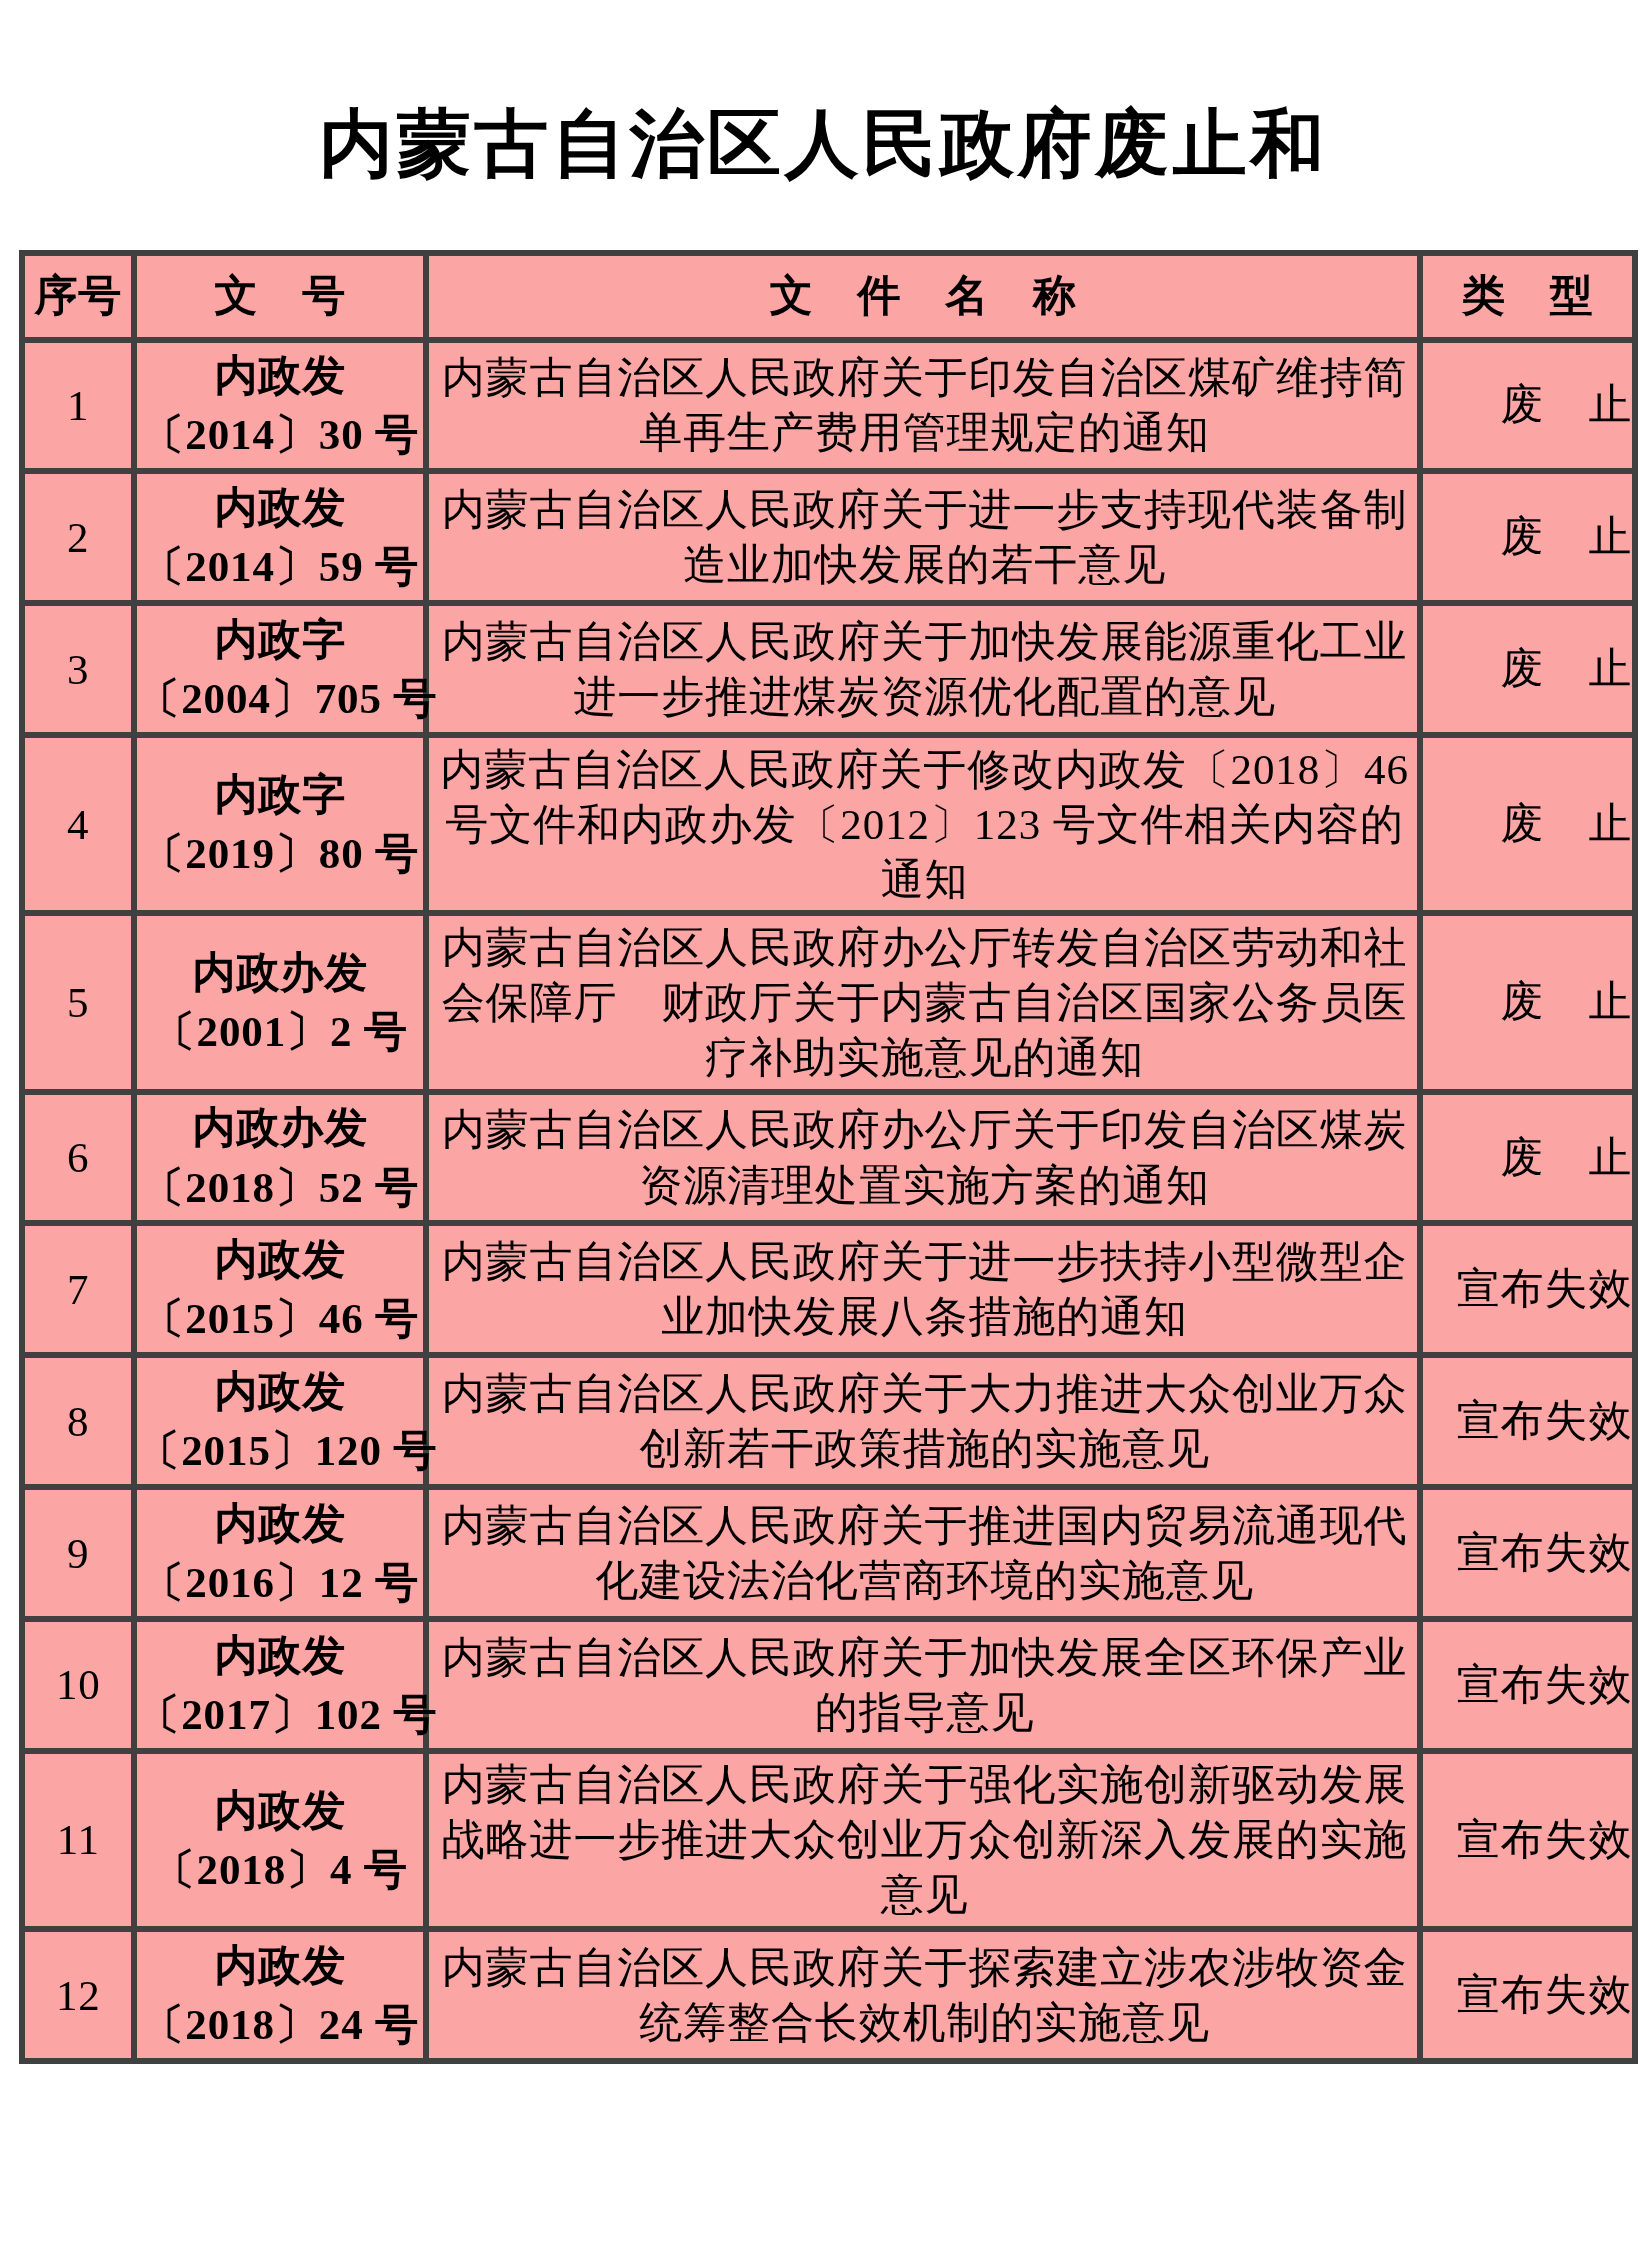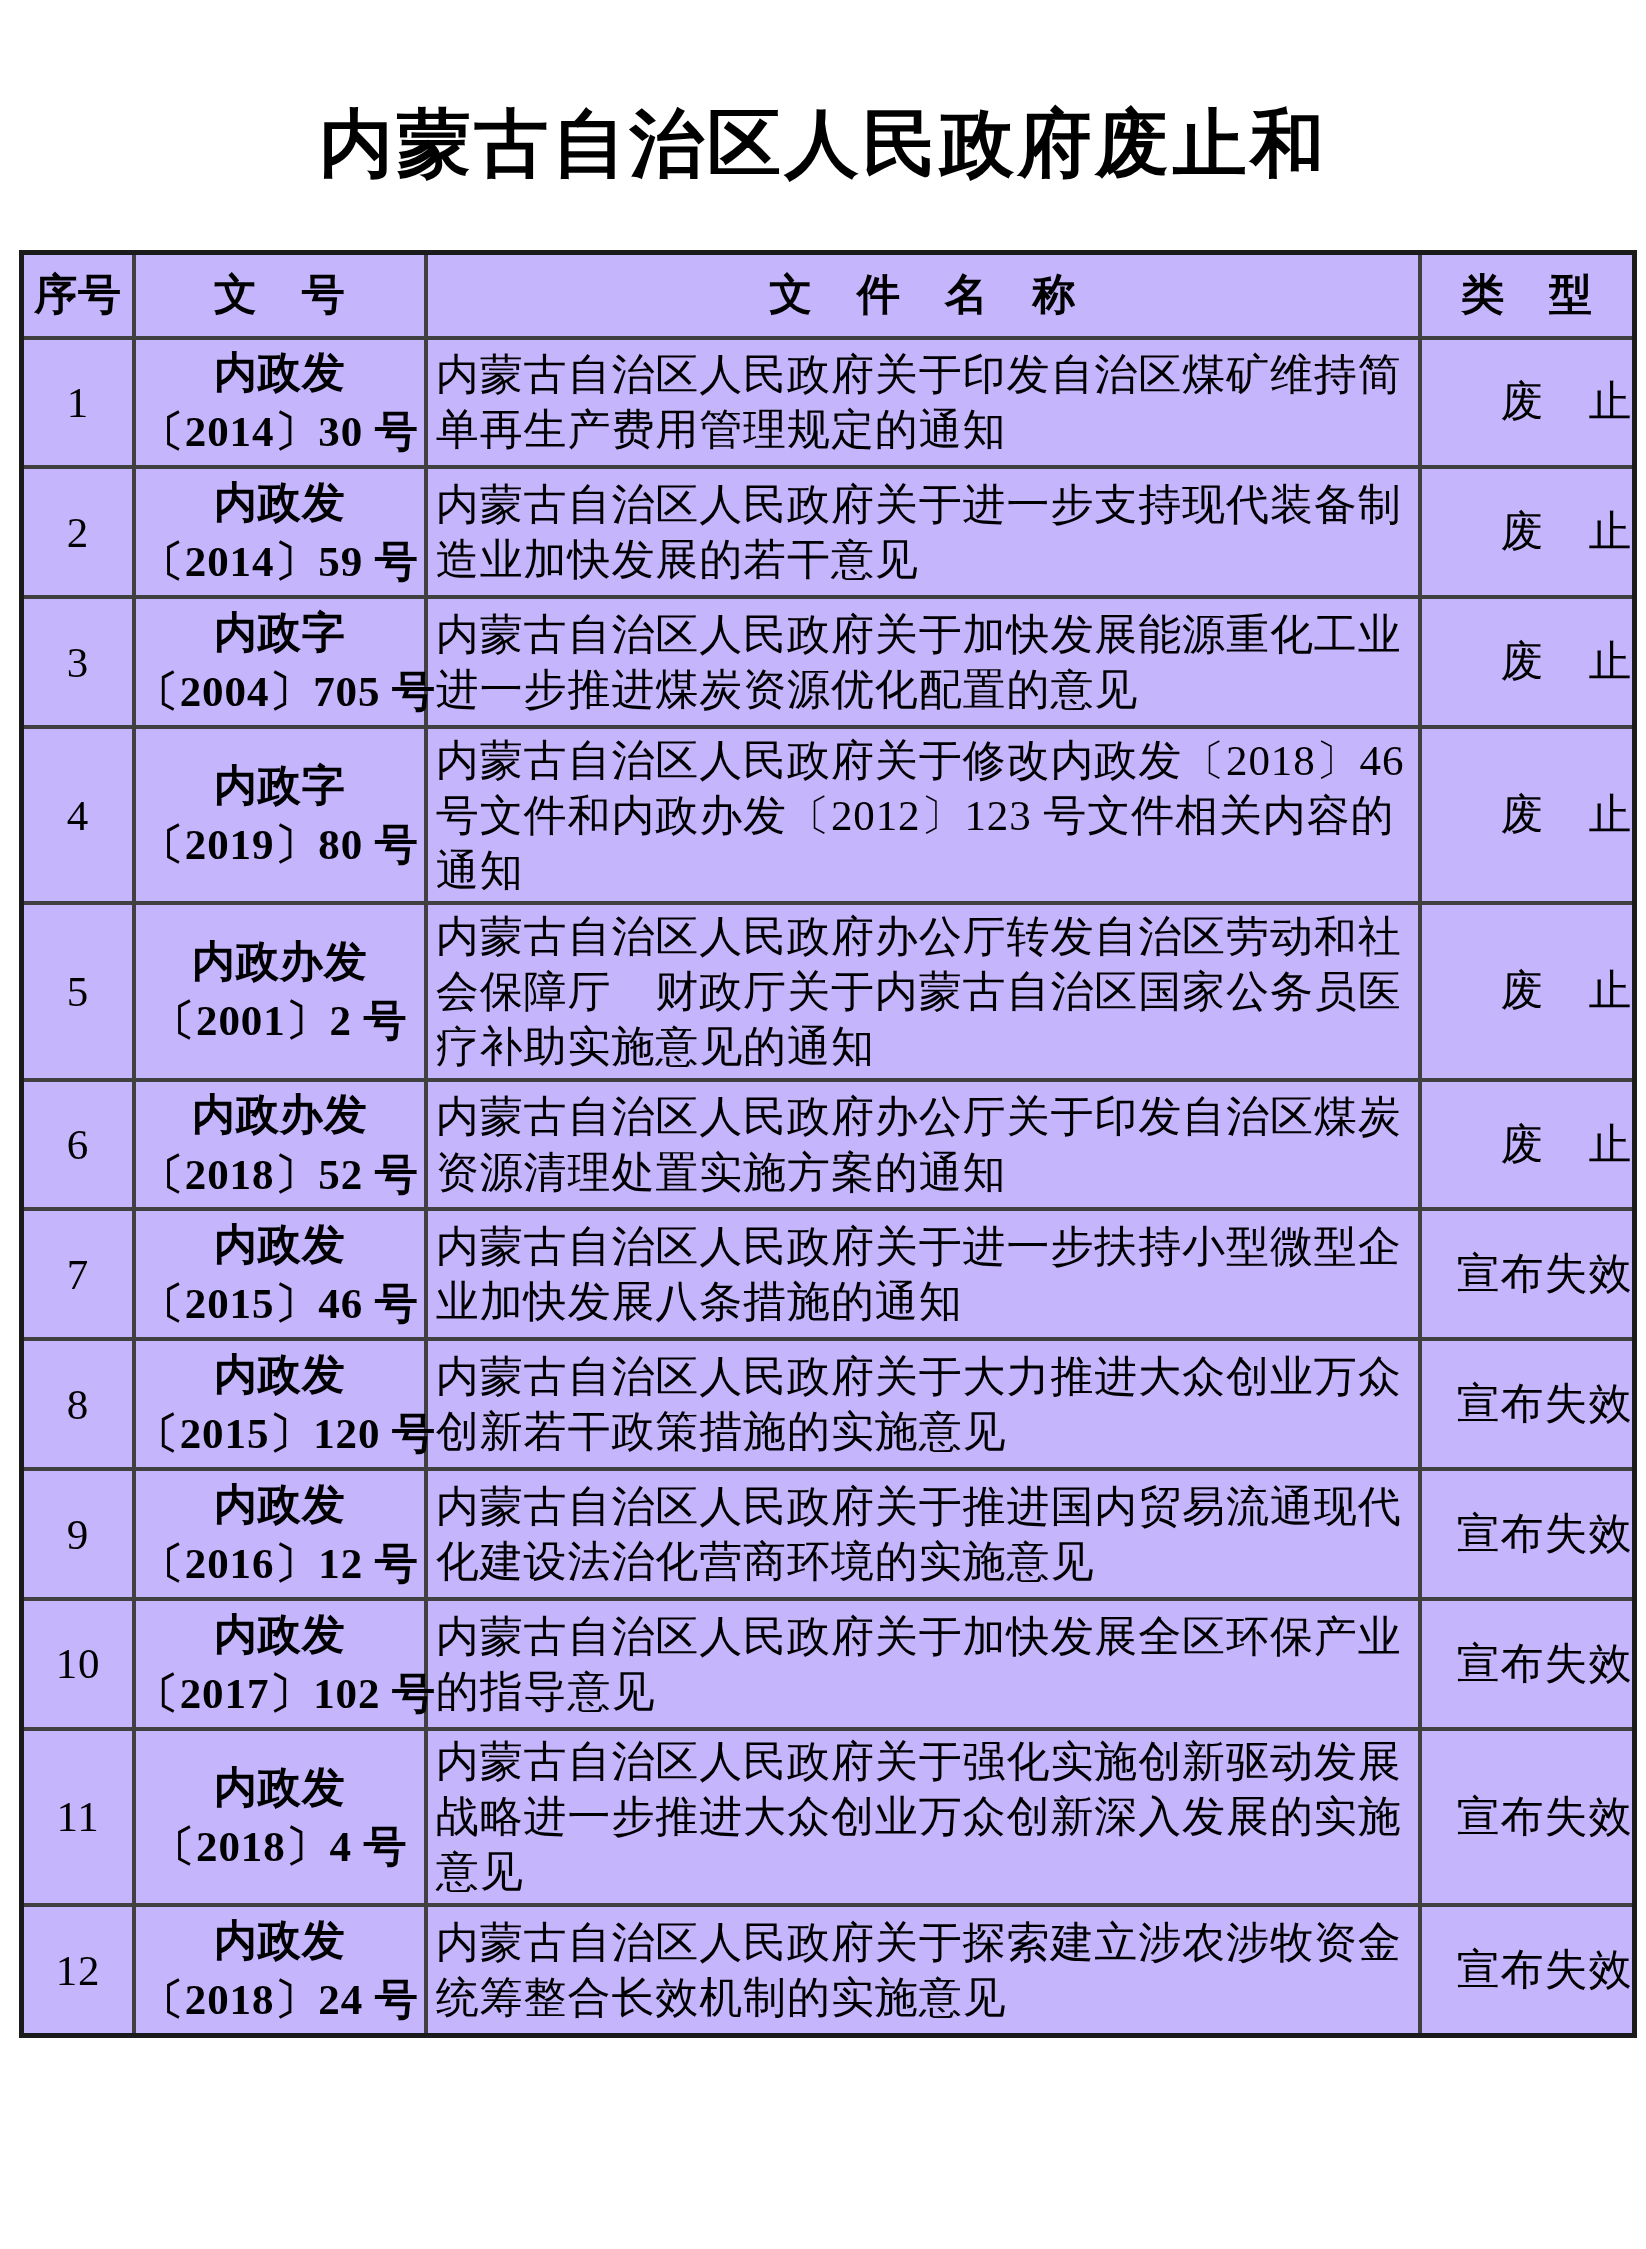--- a/index.html
+++ b/index.html
@@ -27,35 +27,35 @@
   }
   .doc-table {
     border-collapse: collapse;
     table-layout: fixed;
     margin-top: 22.5px;
     margin-left: 19.3px;
     width: 1614px;
     border: 5.8px solid #1b1b1b;
   }
   .doc-table th, .doc-table td {
-    border: 4px solid #404040;
+    border: 6px solid #404040;
     font-size: 43px;
     letter-spacing: 0.9px;
     vertical-align: middle;
-    background: #c4b5fd;
+    background: #fca5a5;
   }
   .doc-table th {
     font-weight: bold;
     height: 72px;
     text-align: center;
     padding: 4.5px 0;
   }
   .col-index  { width: 112px;  text-align: center; padding: 3.6px 0; }
   .col-docno  { width: 292px;  text-align: center; padding: 3.6px 0; line-height: 1.38; }
-  .col-name   { width: 994px; text-align: left;   padding: 3.6px 5.4px 3.6px 8px; line-height: 1.28; }
+  .col-name   { width: 994px; text-align: center;   padding: 3.6px 5.4px 3.6px 8px; line-height: 1.28; }
   .col-type   { width: 215px;  text-align: right; padding: 0 0; }
   .doc-table td.col-docno div { white-space: nowrap; font-weight: bold; }
 </style>
 </head>
 <body>
 
 <div class="page">
 
   <div class="title-block">
     <div>内蒙古自治区人民政府废止和</div>

